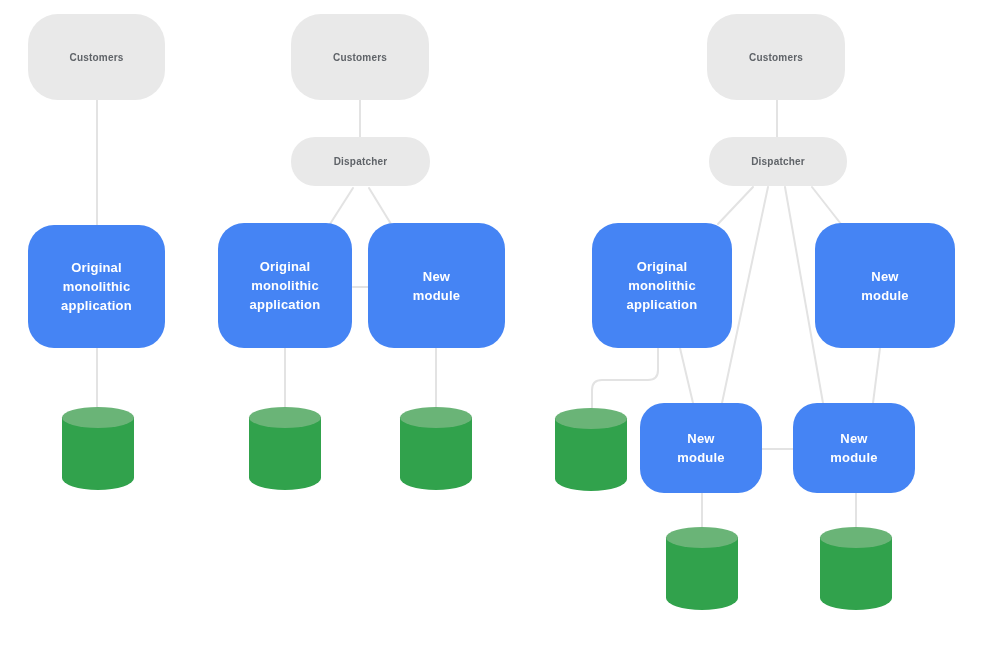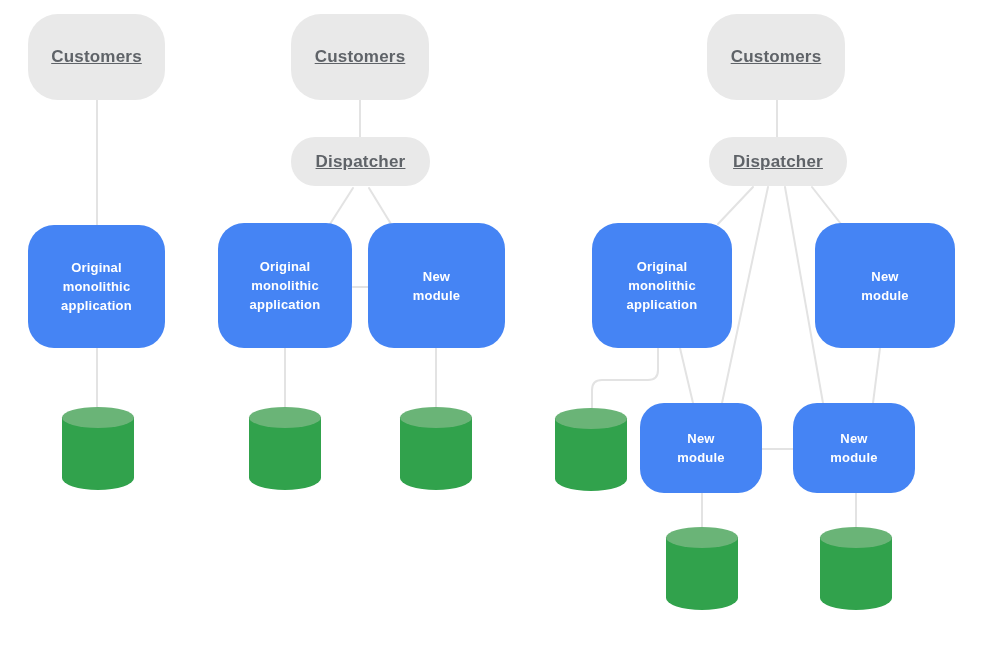--- a/index.html
+++ b/index.html
@@ -9,21 +9,21 @@
   }
   .wires{position:absolute;left:0;top:0;z-index:1;}
   .wires path{fill:none;stroke:#E3E3E3;stroke-width:2;stroke-linecap:round;}
   .node{
     position:absolute;z-index:2;display:flex;align-items:center;justify-content:center;
     text-align:center;box-sizing:border-box;
   }
   .node .lbl{white-space:pre-line;}
   .gray{
     background:#E9E9E9;border-radius:30px;color:#5F6368;
-    font-size:17px;font-weight:700;letter-spacing:.2px;text-decoration:underline;
+    font-size:10px;font-weight:700;letter-spacing:.2px;
   }
   .pill{border-radius:24px;}
   .blue{
     background:#4584F4;border-radius:26px;color:#FFFFFF;
     font-size:13px;font-weight:700;line-height:19px;letter-spacing:.2px;
   }
   .blue.small{border-radius:24px;}
   .cyl{position:absolute;z-index:2;width:72px;height:83px;}
   .cyl-body{
     position:absolute;left:0;top:10px;width:72px;height:73px;background:#31A24C;

